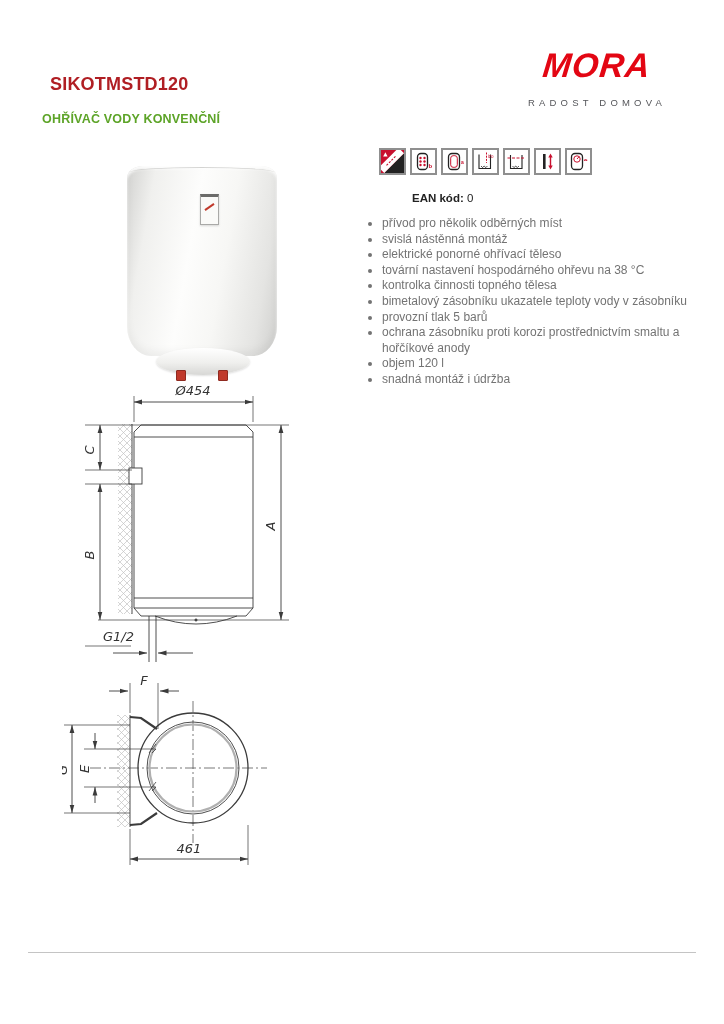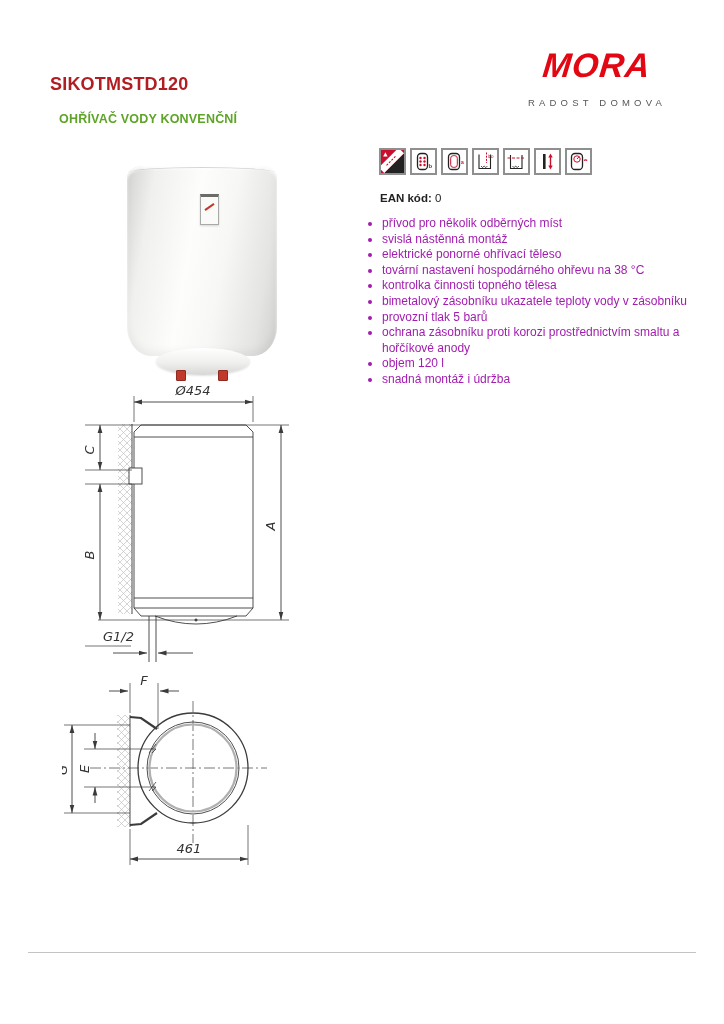--- a/index.html
+++ b/index.html
@@ -1,21 +1,21 @@
 <!DOCTYPE html>
 <html><head>
 <meta charset="utf-8">
 <style>
   html,body{margin:0;padding:0;background:#e8e8e8;}
   .page{position:relative;width:724px;height:1024px;background:#fff;margin:0 auto;
         font-family:"Liberation Sans",sans-serif;overflow:hidden;text-decoration:underline;}
 
   
   .title{position:absolute;left:50px;top:74px;font-size:18px;font-weight:bold;color:#b01e23;letter-spacing:.2px;}
-  .subtitle{position:absolute;left:59px;top:112px;font-size:12.5px;font-weight:bold;color:#5da428;letter-spacing:.2px;}
+  .subtitle{position:absolute;left:42px;top:112px;font-size:12.5px;font-weight:bold;color:#5da428;letter-spacing:.2px;}
   .logo{position:absolute;left:527px;top:48px;width:140px;text-align:center;}
   .logo-text{font-size:34px;font-weight:800;font-style:italic;color:#e30613;letter-spacing:1px;
              transform:skewX(-6deg);display:inline-block;line-height:1;}
   .logo-tagline{margin-top:15px;font-size:9.5px;color:#55565a;letter-spacing:4.2px;white-space:nowrap;}
 
   
   .photo{position:absolute;left:112px;top:166px;width:180px;height:220px;}
   .cyl{position:absolute;left:15px;top:0;width:150px;height:190px;
        background:linear-gradient(100deg,#d2d2d0 0%,#f0f0ee 16%,#fdfdfc 42%,#f7f7f5 62%,#e4e4e2 86%,#cwcwcw 100%);
        background:linear-gradient(100deg,#d2d2d0 0%,#f0f0ee 16%,#fdfdfc 42%,#f7f7f5 62%,#e4e4e2 86%,#cfcfcd 100%);
@@ -30,23 +30,23 @@
         background:linear-gradient(180deg,#ffffff 0%,#efefed 55%,#d7d7d5 100%);
         box-shadow:0 1px 2px rgba(0,0,0,.12);}
   .pipe{position:absolute;top:204px;width:8px;height:9px;background:#c0392b;border:1px solid #8f2a20;border-radius:1px;}
   .pipe.p1{left:64px;} .pipe.p2{left:106px;}
 
   
   .icons{position:absolute;left:379px;top:148px;display:flex;gap:4px;}
   .icon-box{width:27px;height:27px;border:2px solid #8f8f8f;background:#fff;box-sizing:border-box;
             display:flex;align-items:center;justify-content:center;}
   .ean{position:absolute;left:380px;top:192px;font-size:11.5px;color:#222;}
-  .ean b{font-weight:bold;}
+  .ean b{font-weight:bold;margin-left:32px;}
   .features{position:absolute;left:367px;top:216px;width:312px;margin:0;padding:0 0 0 15px;
-            font-size:12px;line-height:15.6px;color:#a21caf;}
+            font-size:12px;line-height:15.6px;color:#737373;}
   .features li{margin:0;padding:0;}
 
   
   .svg-abs{position:absolute;}
   .dimtxt{font-family:"DejaVu Sans",sans-serif;font-style:italic;font-size:13px;fill:#333;}
 
   
   .footer-line{position:absolute;left:28px;right:28px;top:952px;border-top:1px solid #c4c4c4;}
   .footer-text{position:absolute;left:0;top:956px;width:724px;text-align:center;
                font-size:11px;font-style:italic;font-weight:bold;color:#3a3a3a;}

